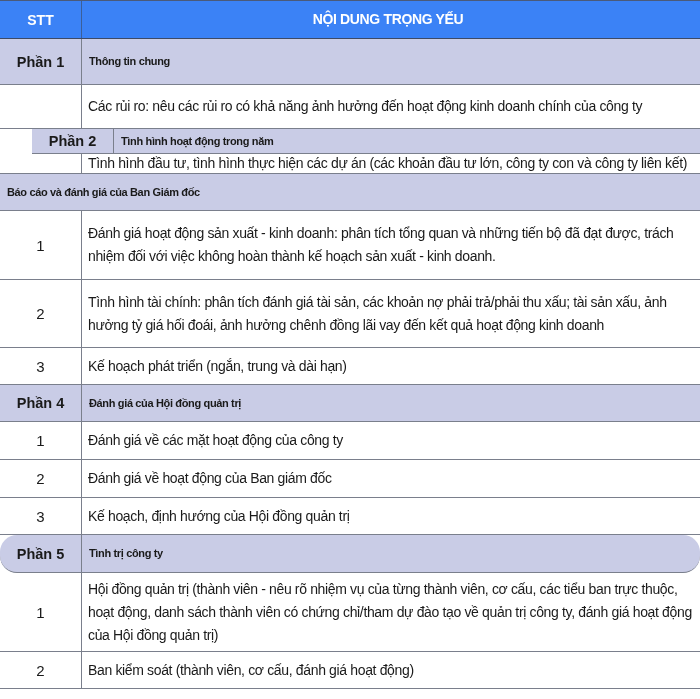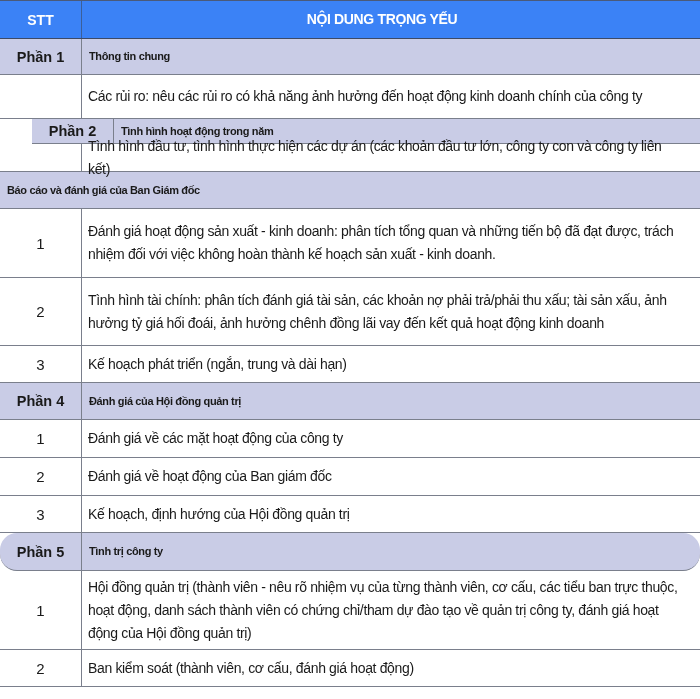--- a/index.html
+++ b/index.html
@@ -1,50 +1,50 @@
 <!DOCTYPE html>
 <html><head>
 <meta charset="utf-8">
 <style>
   html, body { margin: 0; padding: 0; background: #ffffff; }
   body { width: 700px; height: 699px; overflow: hidden; font-family: "Liberation Sans", sans-serif; }
   .tbl { position: relative; width: 700px; border-top: 1px solid #4a5a7a; }
   .row { display: flex; width: 700px; box-sizing: border-box; border-bottom: 1px solid #7a7f8c; }
   .c1 { width: 82px; flex: 0 0 82px; box-sizing: border-box; border-right: 1px solid #7a7f8c; display: flex; align-items: center; justify-content: center; font-size: 15px; color: #1a1a1a; }
-  .c2 { flex: 1; box-sizing: border-box; display: flex; align-items: center; padding-left: 6px; padding-right: 18px; font-size: 14px; color: #1a1a1a; line-height: 23px; letter-spacing: -0.35px; }
+  .c2 { flex: 1; box-sizing: border-box; display: flex; align-items: center; padding-left: 6px; padding-right: 6px; font-size: 14px; color: #1a1a1a; line-height: 23px; letter-spacing: -0.35px; }
   .hdr { background: #3b82f6; color: #ffffff; height: 38px; border-bottom: 1px solid #3d4a66; }
   .hdr .c1, .hdr .c2 { color: #ffffff; font-weight: bold; font-size: 14px; border-right-color: #3b5f99; }
   .hdr .c2 { justify-content: center; padding-left: 0; }
   .sec { background: #c9cce6; }
   .sec .c1 { font-weight: bold; font-size: 14.5px; }
   .sec .c2 { font-weight: bold; font-size: 11px; padding-left: 7px; }
   .item { background: #ffffff; }
 </style>
 </head>
 <body>
 
 <div class="tbl">
   <div class="row hdr">
     <div class="c1">STT</div>
     <div class="c2">NỘI DUNG TRỌNG YẾU</div>
   </div>
   <div id="rows">
-      <div class="row sec" style="height: 36px;">
+      <div class="row sec" style="height: 46px;">
         <div class="c1">Phần 1</div>
         <div class="c2">Thông tin chung</div>
       </div>
       <div class="row item" style="height: 44px;">
         <div class="c1"></div>
         <div class="c2">Các rủi ro: nêu các rủi ro có khả năng ảnh hưởng đến hoạt động kinh doanh chính của công ty</div>
       </div>
       <div class="row sec" style="height: 25px; margin-left: 32px;">
         <div class="c1">Phần 2</div>
         <div class="c2">Tình hình hoạt động trong năm</div>
       </div>
-      <div class="row item" style="height: 28px;">
+      <div class="row item" style="height: 20px;">
         <div class="c1"></div>
         <div class="c2">Tình hình đầu tư, tình hình thực hiện các dự án (các khoản đầu tư lớn, công ty con và công ty liên kết)</div>
       </div>
       <div class="row sec" style="height: 37px;">
         <div class="c2">Báo cáo và đánh giá của Ban Giám đốc</div>
       </div>
       <div class="row item" style="height: 69px;">
         <div class="c1">1</div>
         <div class="c2">Đánh giá hoạt động sản xuất - kinh doanh: phân tích tổng quan và những tiến bộ đã đạt được, trách nhiệm đối với việc không hoàn thành kế hoạch sản xuất - kinh doanh.</div>
       </div>

